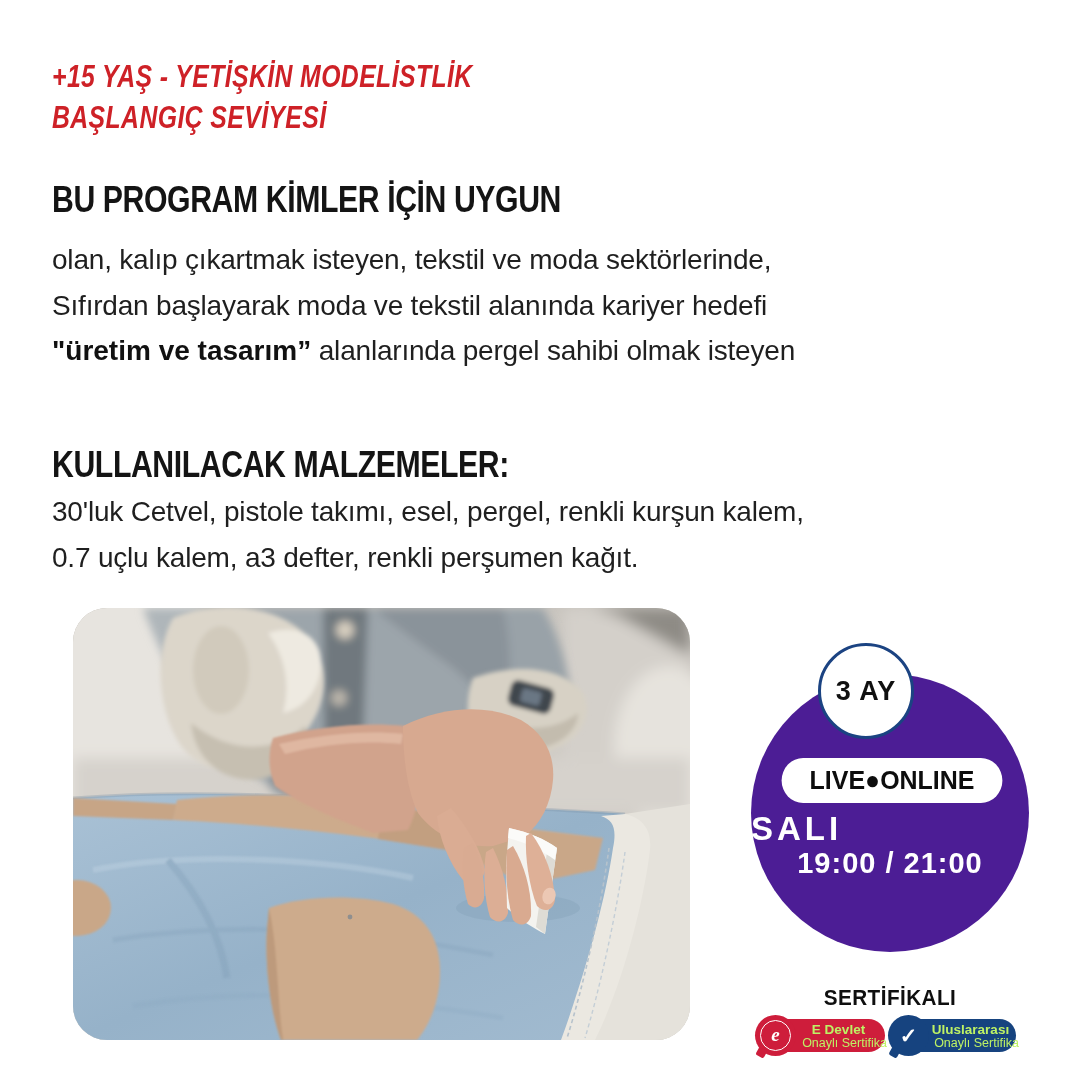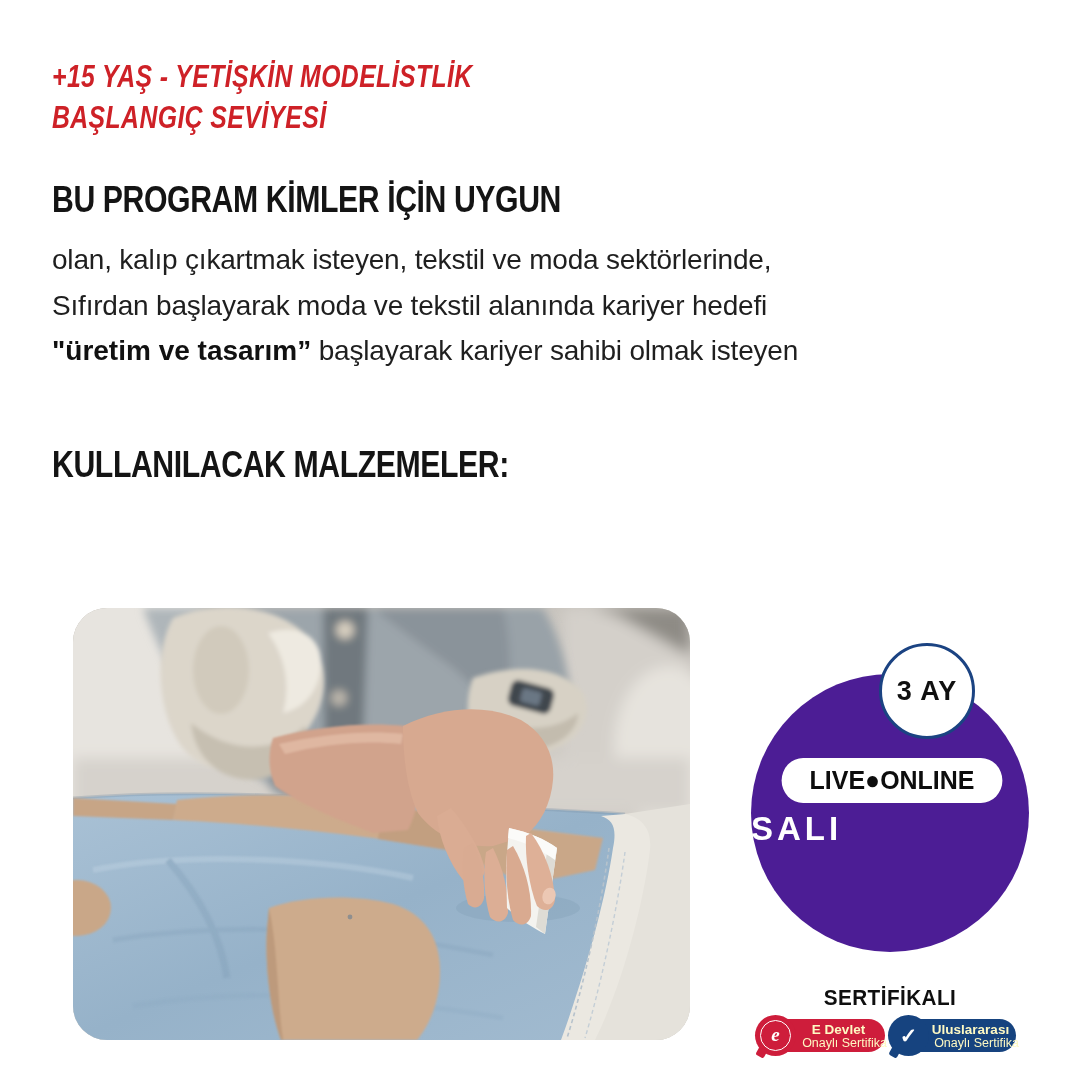--- a/index.html
+++ b/index.html
@@ -39,21 +39,21 @@
     border-radius:34px;overflow:hidden;background:#cfccc5;
   }
   .photo svg{display:block;}
 
   
   .circle-badge{
     left:751px;top:674px;width:278px;height:278px;border-radius:50%;
     background:#4c1d95;
   }
   .duration-circle{
-    left:879px;top:643px;width:96px;height:96px;border-radius:50%;
+    left:818px;top:643px;width:96px;height:96px;border-radius:50%;
     background:#ffffff;border:3.5px solid #1B4382;box-sizing:border-box;
     display:flex;align-items:center;justify-content:center;
     font-size:27px;font-weight:800;letter-spacing:1px;color:#101010;
   }
   .mode-pill{
     position:absolute;left:26px;top:84px;width:230px;height:45px;
     background:#ffffff;border-radius:23px;
     display:flex;align-items:center;justify-content:center;
     font-size:26px;font-weight:800;color:#0d0d0d;letter-spacing:0;
     transform:scaleX(.96);transform-origin:center;white-space:nowrap;
@@ -94,44 +94,46 @@
   .e-glyph{
     position:relative;color:#ffffff;font-family:"Liberation Serif",serif;
     font-style:italic;font-weight:700;font-size:19px;line-height:1;margin-top:-2px;
   }
   .check-glyph{
     position:relative;color:#ffffff;font-size:21px;font-weight:900;line-height:1;
   }
   .badge-text{
     margin-left:38px;width:calc(100% - 42px);height:100%;
     display:flex;flex-direction:column;justify-content:center;align-items:center;
-    color:#fef9c3;text-align:center;
+    color:#bef264;text-align:center;
   }
   .badge-title{font-size:13.5px;font-weight:700;line-height:15px;white-space:nowrap;}
   .badge-sub{font-size:12.5px;font-weight:400;line-height:13px;white-space:nowrap;margin-left:12px;}
 </style>
 </head>
 <body>
 
 <div class="canvas">
 
   <div class="abs red-title">
     <div class="nowrap">+15 YAŞ - YETİŞKİN MODELİSTLİK</div>
     <div class="nowrap">BAŞLANGIÇ SEVİYESİ</div>
   </div>
 
   <div id="h-program" class="abs sec-heading">BU PROGRAM KİMLER İÇİN UYGUN</div>
   <div id="para" class="abs body-block">
     <div class="body-line">olan, kalıp çıkartmak isteyen, tekstil ve moda sektörlerinde,</div>
     <div class="body-line">Sıfırdan başlayarak moda ve tekstil alanında kariyer hedefi</div>
-    <div class="body-line"><b>"üretim ve tasarım”</b><span> başlayarak kariyer sahibi olmak isteyen</span></div>
+    <div class="body-line"><b>"üretim ve tasarım”</b><span> alanlarında pergel sahibi olmak isteyen</span></div>
   </div>
 
   <div id="h-materials" class="abs sec-heading">KULLANILACAK MALZEMELER:</div>
   <div id="materials-lines" class="abs body-block">
+    <div class="body-line">30'luk Cetvel, pistole takımı, esel, pergel, renkli kurşun kalem,</div>
+    <div class="body-line">0.7 uçlu kalem, a3 defter, renkli perşumen kağıt.</div>
   </div>
 
   <div class="abs photo">
     <svg viewBox="0 0 617 432" width="617" height="432" xmlns="http://www.w3.org/2000/svg">
       <defs>
         <linearGradient id="wall" x1="0" y1="0" x2="0" y2="1">
           <stop offset="0" stop-color="#C8C4BE"></stop>
             <stop offset="1" stop-color="#DAD6D0"></stop>
         </linearGradient>
         <linearGradient id="fab" x1="0" y1="0" x2="1" y2="1">
@@ -237,20 +239,21 @@
         <path d="M440,238 C452,258 459,284 458,308 C455,318 446,319 440,312 C434,292 432,264 434,242 Z" fill="#D9AA90"></path>
         <path d="M458,225 C472,244 481,268 482,292 C480,303 471,305 464,298 C456,278 452,250 453,228 Z" fill="#DEB097"></path>
         <ellipse cx="476" cy="288" rx="6.5" ry="8.5" fill="#ECC8B4" transform="rotate(18 476 288)"></ellipse>
       </g>
     </svg>
   </div>
 
   <div class="abs circle-badge">
     <div class="mode-pill">LIVE●ONLINE</div>
     <div class="day-text">SALI</div>
+    <div class="time-text">19:00 / 21:00</div>
   </div>
   <div class="abs duration-circle">3 AY</div>
 
   <div class="abs cert-heading">SERTİFİKALI</div>
 
   <div class="abs cert-badge badge-red">
     <div class="icon-circle">
       <div class="tail"></div>
       <div class="icon-ring"></div>
       <span class="e-glyph">e</span>

